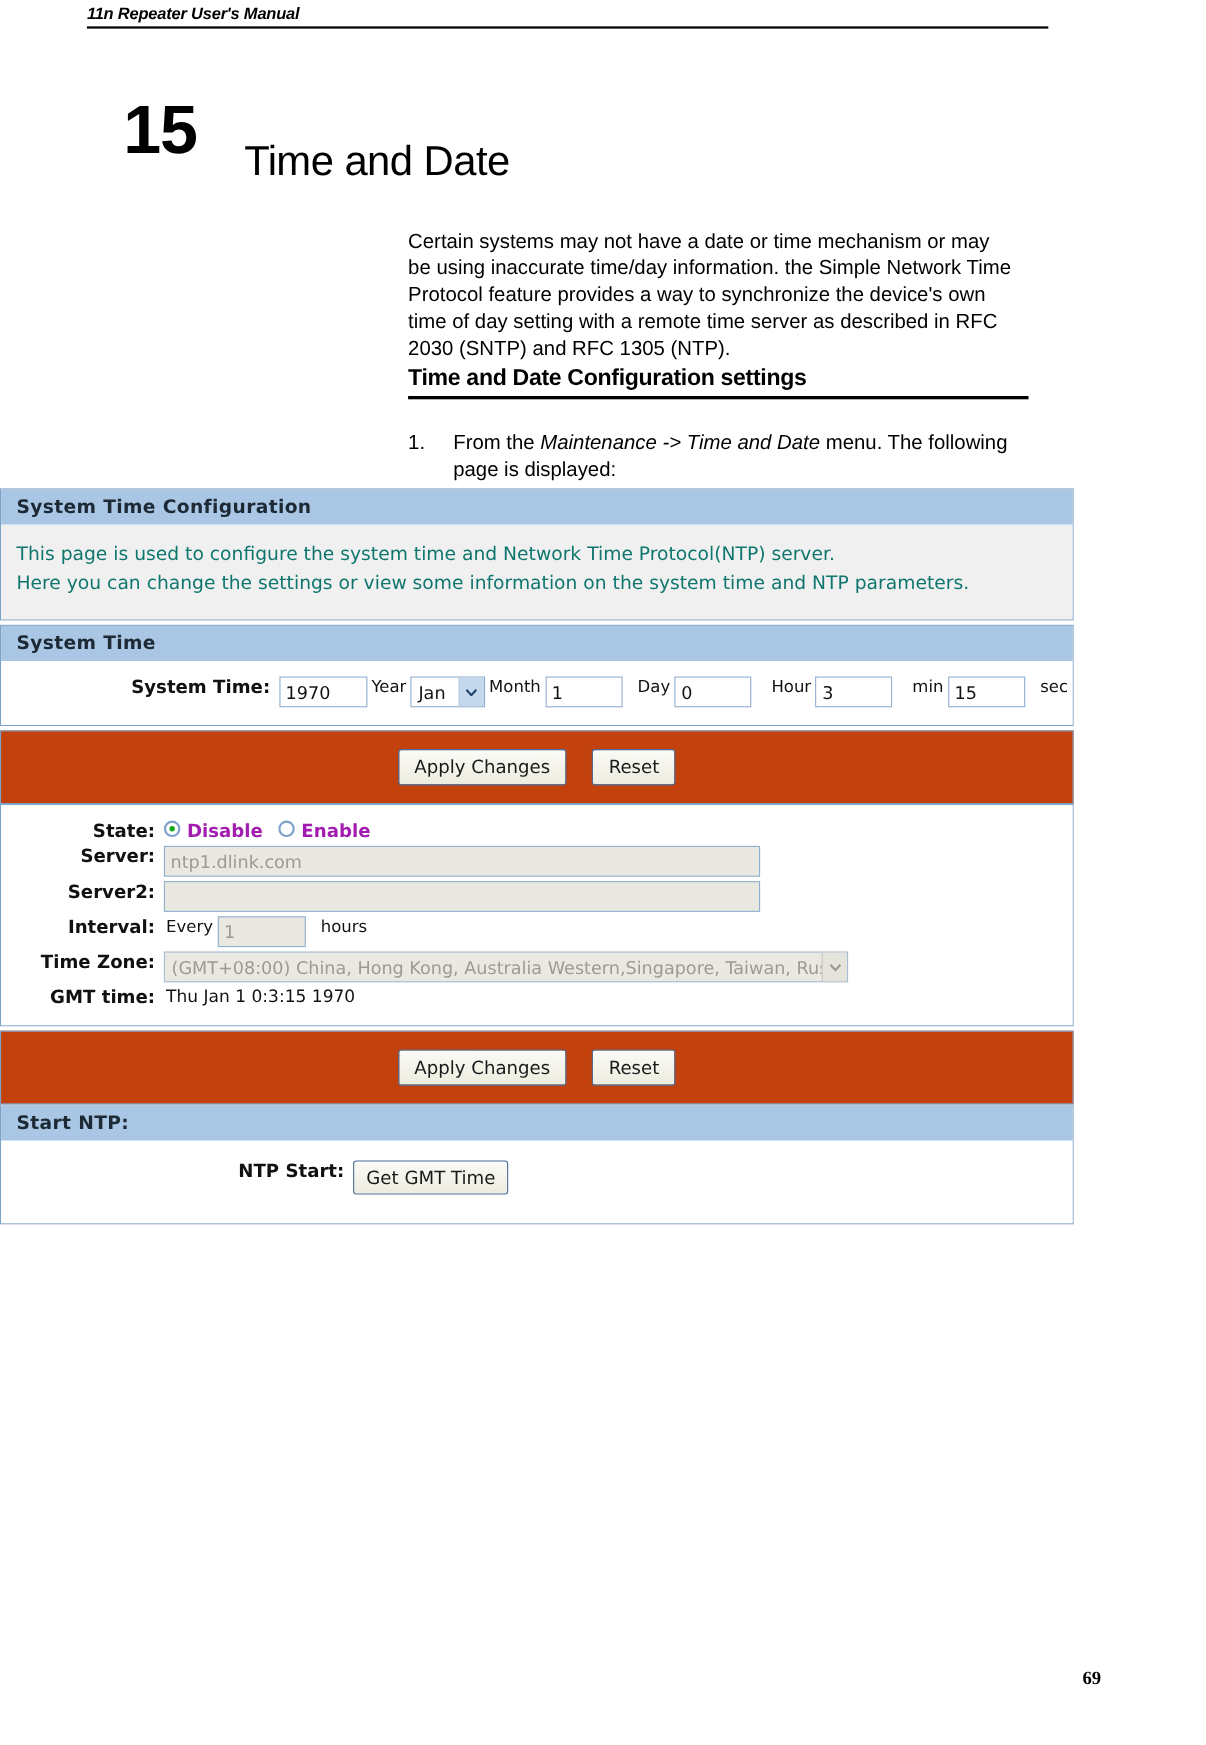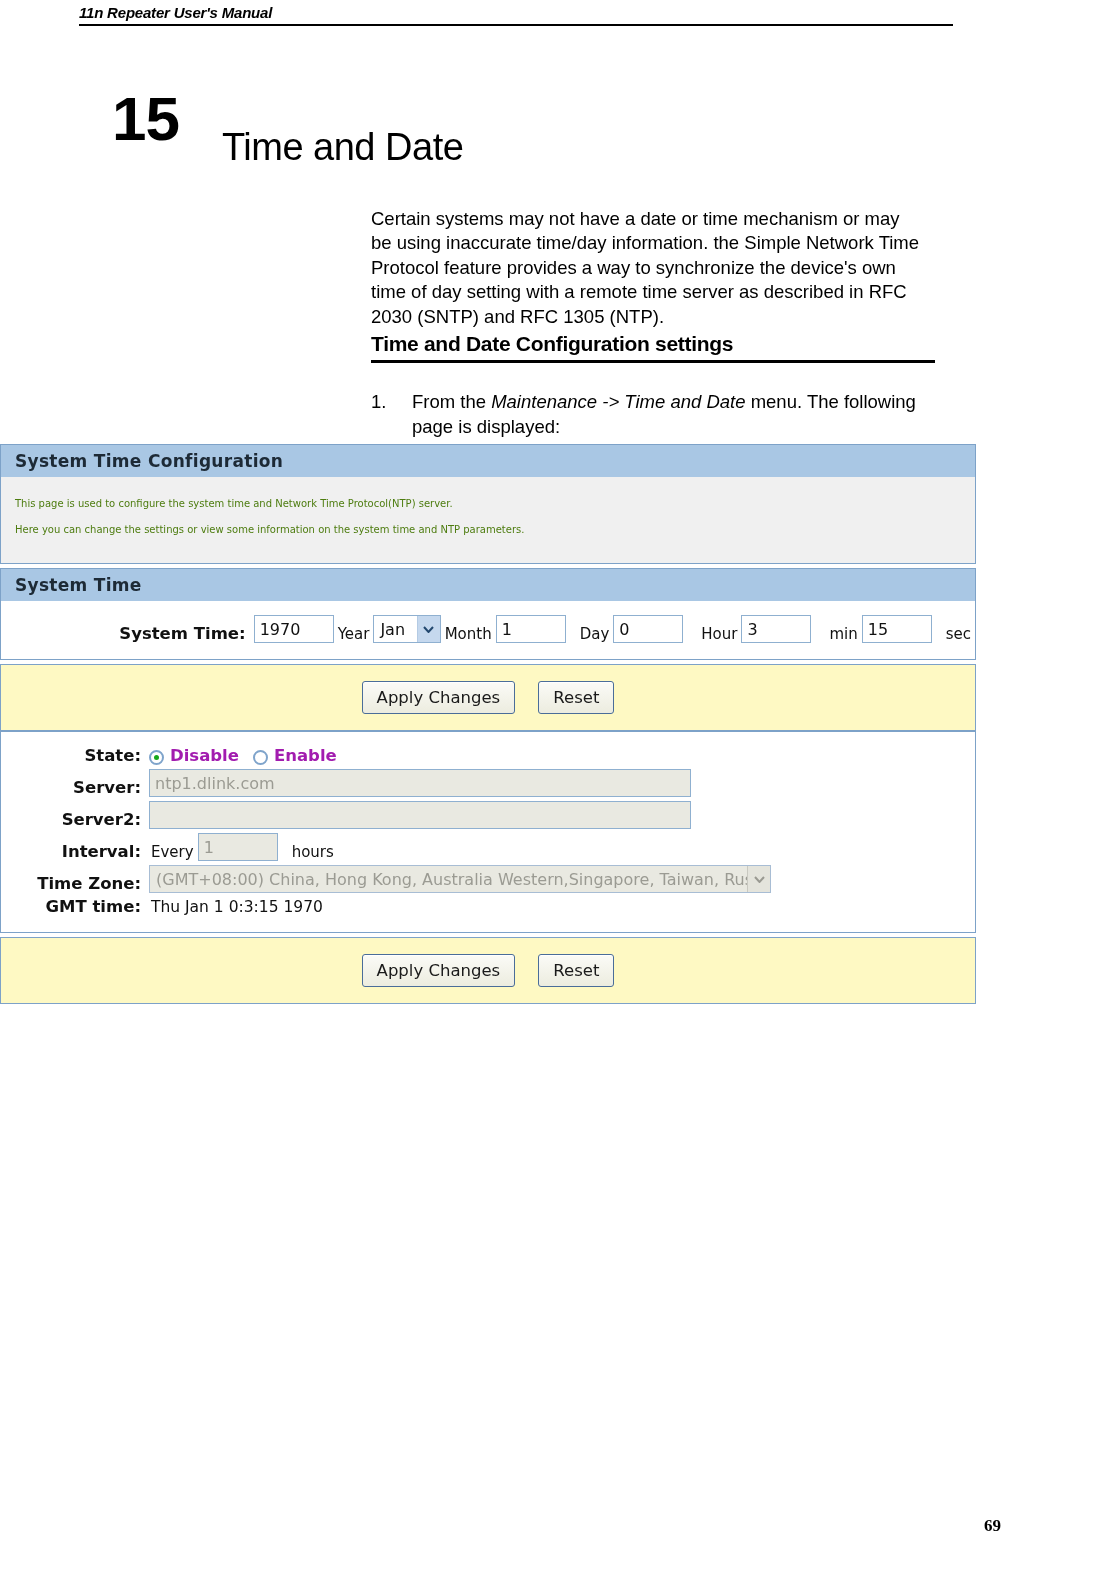--- a/index.html
+++ b/index.html
@@ -116,37 +116,37 @@
     padding: 6px 0 6px 14px;
     letter-spacing: 0.3px;
   }
   .panel-body {
     background: #ffffff;
     padding: 10px 0 12px 0;
   }
   .panel-body.desc {
     background: #f0f0f0;
     padding: 14px 0 20px 14px;
-    font-size: 10px;
+    font-size: 17px;
     line-height: 26px;
-    color: #4d7c0f;
+    color: #0f766e;
   }
   .standalone-btnbar {
     border: 1px solid #7da2c8;
-    background: #fef9c3;
+    background: #c2410c;
     text-align: center;
     padding: 16px 0 16px 0;
     margin-top: 4px;
     box-sizing: border-box;
   }
 
   
   .frow {
     display: flex;
-    align-items: flex-end;
+    align-items: flex-start;
     margin: 4px 0;
     font-size: 15.5px;
   }
   .flabel {
     width: 278px;
     text-align: right;
     font-weight: bold;
     font-size: 16.5px;
     padding-right: 8px;
     box-sizing: border-box;
@@ -396,16 +396,25 @@
       </div>
 
     </div>
   </div>
 
   <div class="standalone-btnbar">
     <button class="btn">Apply Changes</button>
     <button class="btn">Reset</button>
   </div>
 
+  <div class="panel">
+    <div class="panel-head">Start NTP:</div>
+    <div class="panel-body" style="padding:14px 0 22px 0">
+      <div class="frow">
+        <div class="flabel narrow" style="width:320px">NTP Start:</div>
+        <button class="btn small">Get GMT Time</button>
+      </div>
+    </div>
+  </div>
 
 </div>
 
 <div class="page-num">69</div>
 
 </body></html>

